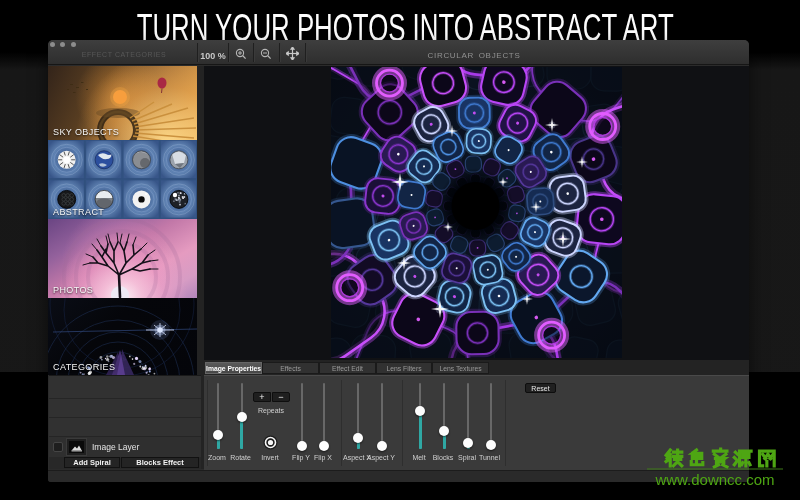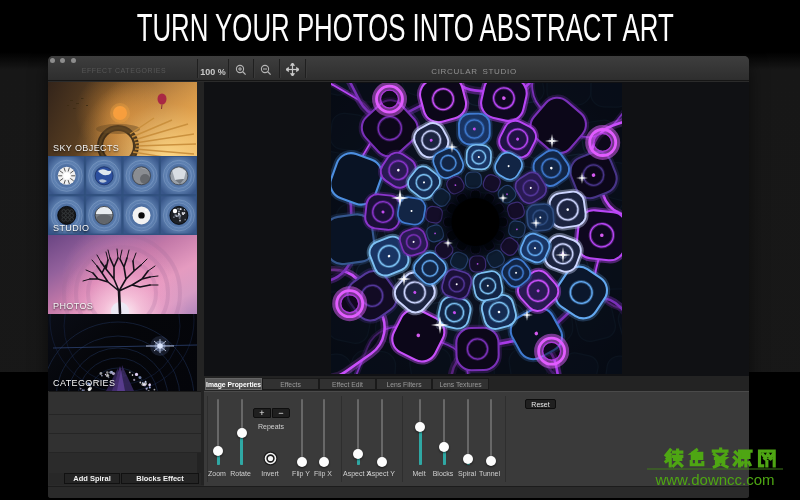--- a/index.html
+++ b/index.html
@@ -1,21 +1,21 @@
 <!DOCTYPE html>
 <html><head><meta charset="utf-8">
 <style>
 * { margin:0; padding:0; box-sizing:border-box; }
 html,body { width:800px; height:500px; background:#000; overflow:hidden; }
 body { font-family:"Liberation Sans", sans-serif; position:relative; }
 .abs { position:absolute; }
 #stage { position:absolute; left:0; top:0; width:800px; height:372px; background:linear-gradient(#000 0px,#000 52px,#171717 70px,#181818 492px,#0a0a0a 500px); }
 #banner { position:absolute; left:0; top:7px; width:800px; text-align:center; color:#fdfdfd; font-size:38px; white-space:nowrap; }
 #banner span { display:inline-block; transform:translateX(5px) scaleX(.6794); transform-origin:center top; }
-#win { position:absolute; left:48px; top:56px; width:701px; height:442px; background:#2b2b2b; border-radius:5px 5px 3px 3px; box-shadow:0 8px 18px rgba(0,0,0,.55); }
+#win { position:absolute; left:48px; top:40px; width:701px; height:442px; background:#2b2b2b; border-radius:5px 5px 3px 3px; box-shadow:0 8px 18px rgba(0,0,0,.55); }
 #titlebar { position:absolute; left:0; top:0; width:701px; height:25px; background:linear-gradient(#3e3e3e,#2e2e2e); border-radius:5px 5px 0 0; border-bottom:1px solid #161616; }
 .dot { position:absolute; top:2px; width:5px; height:5px; border-radius:50%; background:#8d8d8d; }
 #effcat { position:absolute; left:0; top:11px; width:152px; text-align:center; color:#575757; font-size:7px; letter-spacing:0.6px; }
 .tsep { position:absolute; top:3px; width:1px; height:19px; background:#1f1f1f; box-shadow:1px 0 0 #3a3a3a; }
 #zoomtxt { position:absolute; left:150px; top:11px; width:30px; text-align:center; color:#c8c8c8; font-size:9px; font-weight:bold; }
 #logo { position:absolute; left:346px; top:11px; width:160px; text-align:center; color:#919191; font-size:8px; letter-spacing:0.7px; }
 #sidebar { position:absolute; left:0; top:26px; width:149px; height:309px; background:#111; }
 .thumb { position:absolute; left:0; width:149px; overflow:hidden; }
 .tlabel { position:absolute; left:5px; bottom:3px; color:#f5f5f5; font-size:9px; letter-spacing:.4px; text-shadow:0 1px 2px rgba(0,0,0,.8); }
 #gutter { position:absolute; left:149px; top:26px; width:7px; height:403px; background:#232323; }
@@ -67,21 +67,21 @@
         <svg class="abs" style="left:238px;top:7px" width="13" height="13" viewBox="0 0 13 13">
 <g stroke="#c8c8c8" stroke-width="1.2" fill="#c8c8c8">
 <line x1="6.5" y1="1.5" x2="6.5" y2="11.5"></line>
             <line x1="1.5" y1="6.5" x2="11.5" y2="6.5"></line>
 <path d="M6.5 0 L8 2.2 H5 Z"></path>
             <path d="M6.5 13 L8 10.8 H5 Z"></path>
 <path d="M0 6.5 L2.2 5 V8 Z"></path>
             <path d="M13 6.5 L10.8 5 V8 Z"></path>
           </g>
         </svg>
-        <div id="logo">CIRCULAR STUDIO</div>
+        <div id="logo">CIRCULAR OBJECTS</div>
       </div>
       <div id="sidebar">
         <div class="thumb" style="top:0;height:74px;background:
 radial-gradient(circle at 80% 105%, rgba(255,220,140,.95), rgba(240,170,80,.45) 40%, transparent 65%),
 radial-gradient(circle at 48% 42%, rgba(250,160,60,.5), transparent 50%),
 linear-gradient(115deg,#33241a 0%, #5d4122 35%, #a3713a 65%, #cf9447 85%, #e8b765 100%);">
 <svg width="149" height="74" viewBox="0 0 149 74">
 <circle cx="72" cy="31" r="7" fill="#f69a3c"></circle>
             <circle cx="72" cy="31" r="10" fill="#f8a843" opacity=".3"></circle>
 <ellipse cx="114" cy="17" rx="4.5" ry="5.5" fill="#a92844"></ellipse>
@@ -224,21 +224,21 @@
               <rect x="130.0" y="56.9" width="1.6" height="1.6" fill="#e8e8ee"></rect>
               <rect x="130.5" y="57.7" width="1.6" height="1.6" fill="#c8cdd8"></rect>
               <rect x="130.8" y="59.9" width="1.6" height="1.6" fill="#6a7280"></rect>
               <rect x="136.5" y="62.9" width="1.6" height="1.6" fill="#6a7280"></rect>
               <rect x="131.0" y="59.3" width="1.6" height="1.6" fill="#6a7280"></rect>
               <rect x="131.7" y="52.3" width="1.6" height="1.6" fill="#e8e8ee"></rect>
               <rect x="126.0" y="55.6" width="1.6" height="1.6" fill="#6a7280"></rect>
               <circle cx="127" cy="55" r="2.2" fill="#fff"></circle>
               <circle cx="130.9" cy="59.4" r="9" fill="none" stroke="#000" stroke-width=".8"></circle>
             </g>
-          </svg><div class="tlabel" style="bottom:2px">STUDIO</div></div>
+          </svg><div class="tlabel" style="bottom:2px">ABSTRACT</div></div>
         <div class="thumb" style="top:153px;height:79px;background:
 radial-gradient(circle at 50% 100%, rgba(255,250,252,.9), rgba(248,200,222,.8) 18%, rgba(240,160,200,.5) 38%, transparent 60%),
 radial-gradient(circle at 46% 55%, rgba(230,140,185,.7), transparent 60%),
 linear-gradient(150deg,#6a4583 0%, #93619c 25%, #c278a8 45%, #e59bc0 68%, #d79cc4 85%, #b286bb 100%);">
 <svg width="149" height="79" viewBox="0 0 149 79">
 <g fill="none" stroke="#a06a9a" stroke-width="4" opacity=".22">
 <circle cx="74" cy="58" r="34"></circle>
               <circle cx="74" cy="58" r="46"></circle>
               <circle cx="74" cy="58" r="58"></circle>
             </g>
@@ -987,20 +987,30 @@
               <circle r="1.1" fill="#fff"></circle>
             </g>
           </svg>
         </div>
       </div>
       <div id="layers">
         <div class="lrow" style="top:0px;height:23px"></div>
         <div class="lrow" style="top:23px;height:19px"></div>
         <div class="lrow" style="top:42px;height:19px"></div>
       </div>
+      <div id="layerline">
+<div class="abs" style="left:4px;top:5px;width:10px;height:10px;background:#1e1e1e;border:1px solid #454545;border-radius:2px"></div>
+<div class="abs" style="left:18px;top:2px;width:19px;height:16px;background:#0a0a0a;border:2px solid #1f1f1f;outline:1px solid #3a3a3a">
+<svg width="15" height="12" viewBox="0 0 15 12" style="position:absolute;left:0;top:0">
+<path d="M3 9 L6 5.5 L8 7.5 L10 4.5 L12.5 9 Z" fill="#dcdcdc"></path>
+            <rect x="2.5" y="9.3" width="10.5" height="1.1" fill="#dcdcdc"></rect>
+          </svg>
+        </div>
+<div class="abs" style="left:43px;top:5px;color:#e5e5e5;font-size:8.5px">Image Layer</div>
+</div>
       <div id="btnrow">
 <div class="sbtn" style="left:15px;width:56px">Add Spiral</div>
 <div class="sbtn" style="left:72px;width:78px">Blocks Effect</div>
 </div>
       <div id="tabbar">
         <div class="tab on" style="left:1px;width:57px">Image Properties</div>
         <div class="tab off" style="left:58px;width:57px">Effects</div>
         <div class="tab off" style="left:115px;width:57px">Effect Edit</div>
         <div class="tab off" style="left:172px;width:56px">Lens Filters</div>
         <div class="tab off" style="left:228px;width:57px">Lens Textures</div>

